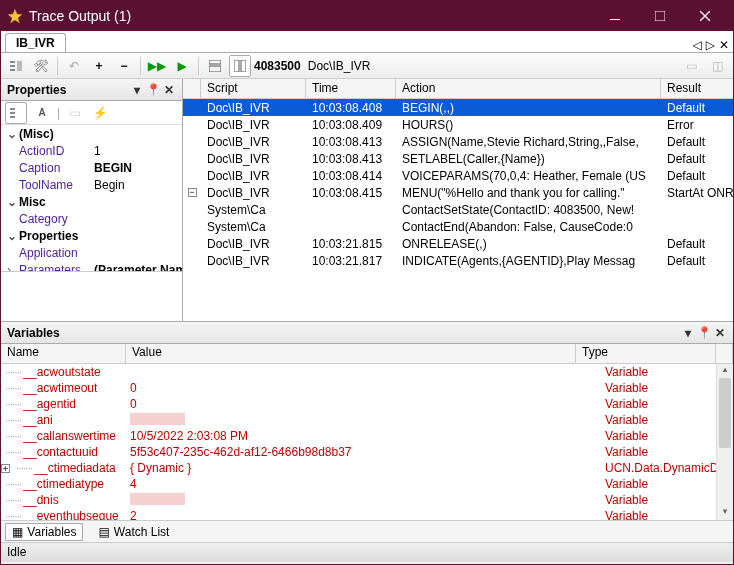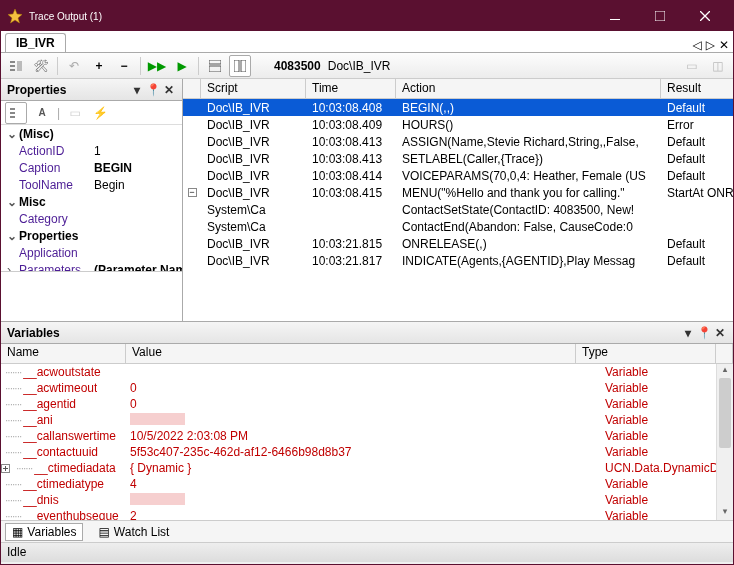--- a/index.html
+++ b/index.html
@@ -1,30 +1,30 @@
 <!DOCTYPE html>
 <html><head>
 <meta charset="utf-8">
 <style>
 * { box-sizing: border-box; margin: 0; padding: 0; font-family: "Segoe UI", Tahoma, sans-serif; font-size: 12px; }
 body { width: 734px; height: 565px; background: #f0f0f0; border: 1px solid #5a1030; }
 .titlebar { height: 30px; background: #5a1030; color: #fff; display: flex; align-items: center; padding: 0 6px; }
 .titlebar .icon { width: 16px; height: 16px; margin-right: 6px; color: #f5c040; }
-.titlebar .title { flex: 1; font-size: 10px; }
+.titlebar .title { flex: 1; font-size: 14px; }
 .titlebar .winbtns { display: flex; gap: 0; }
 .titlebar .winbtn { width: 45px; height: 30px; display: flex; align-items: center; justify-content: center; color: #fff; }
 .tabstrip { height: 22px; background: #fff; border-bottom: 1px solid #aaa; display: flex; align-items: flex-end; padding-left: 4px; }
 .tab { padding: 2px 10px; border: 1px solid #aaa; border-bottom: none; background: #fff; font-weight: bold; margin-right: 20px; border-radius: 3px 3px 0 0; }
 .tabstrip-right { margin-left: auto; display: flex; align-items: center; gap: 4px; padding-right: 4px; }
 .toolbar { height: 26px; background: linear-gradient(#fdfdfd,#ececec); border-bottom: 1px solid #ccc; display: flex; align-items: center; padding: 0 4px; gap: 3px; }
 .tbtn { width: 22px; height: 22px; display: flex; align-items: center; justify-content: center; border: 1px solid transparent; border-radius: 2px; color: #555; }
 .tbtn.active { border-color: #aaa; background: #fff; }
 .tbtn.green { color: #090; }
 .tsep { width: 1px; height: 18px; background: #ccc; margin: 0 2px; }
-.tool-label { font-weight: bold; margin-left: 20px; text-align: right; }
+.tool-label { font-weight: bold; margin-left: 0; text-align: right; }
 .tool-doc { margin-left: 4px; }
 .right-tools { margin-left: auto; display: flex; gap: 4px; }
 .mainarea { display: flex; height: 242px; }
 .prop-panel { width: 182px; border-right: 1px solid #aaa; display: flex; flex-direction: column; background: #fff; }
 .panel-hdr { height: 22px; background: linear-gradient(#f5f5f5,#e5e5e5); border-bottom: 1px solid #aaa; display: flex; align-items: center; padding: 0 6px; font-weight: bold; }
 .panel-hdr .spacer { flex: 1; }
 .panel-hdr .hicon { width: 14px; margin-left: 2px; text-align: center; color: #333; }
 .prop-tool { height: 24px; display: flex; align-items: center; padding: 0 4px; gap: 4px; border-bottom: 1px solid #ddd; }
 .prop-grid { flex: 1; overflow: hidden; font-size: 11px; }
 .prow { display: flex; align-items: center; height: 17px; padding-left: 6px; }
@@ -250,21 +250,21 @@
           <div class="col-exp"></div>
           <div class="col-script">Doc\IB_IVR</div>
           <div class="col-time">10:03:08.413</div>
           <div class="col-action">ASSIGN(Name,Stevie Richard,String,,False,</div>
           <div class="col-result">Default</div>
         </div>
         <div class="srow">
           <div class="col-exp"></div>
           <div class="col-script">Doc\IB_IVR</div>
           <div class="col-time">10:03:08.413</div>
-          <div class="col-action">SETLABEL(Caller,{Trace})</div>
+          <div class="col-action">SETLABEL(Caller,{Name})</div>
           <div class="col-result">Default</div>
         </div>
         <div class="srow">
           <div class="col-exp"></div>
           <div class="col-script">Doc\IB_IVR</div>
           <div class="col-time">10:03:08.414</div>
           <div class="col-action">VOICEPARAMS(70,0,4: Heather, Female (US</div>
           <div class="col-result">Default</div>
         </div>
         <div class="srow">

